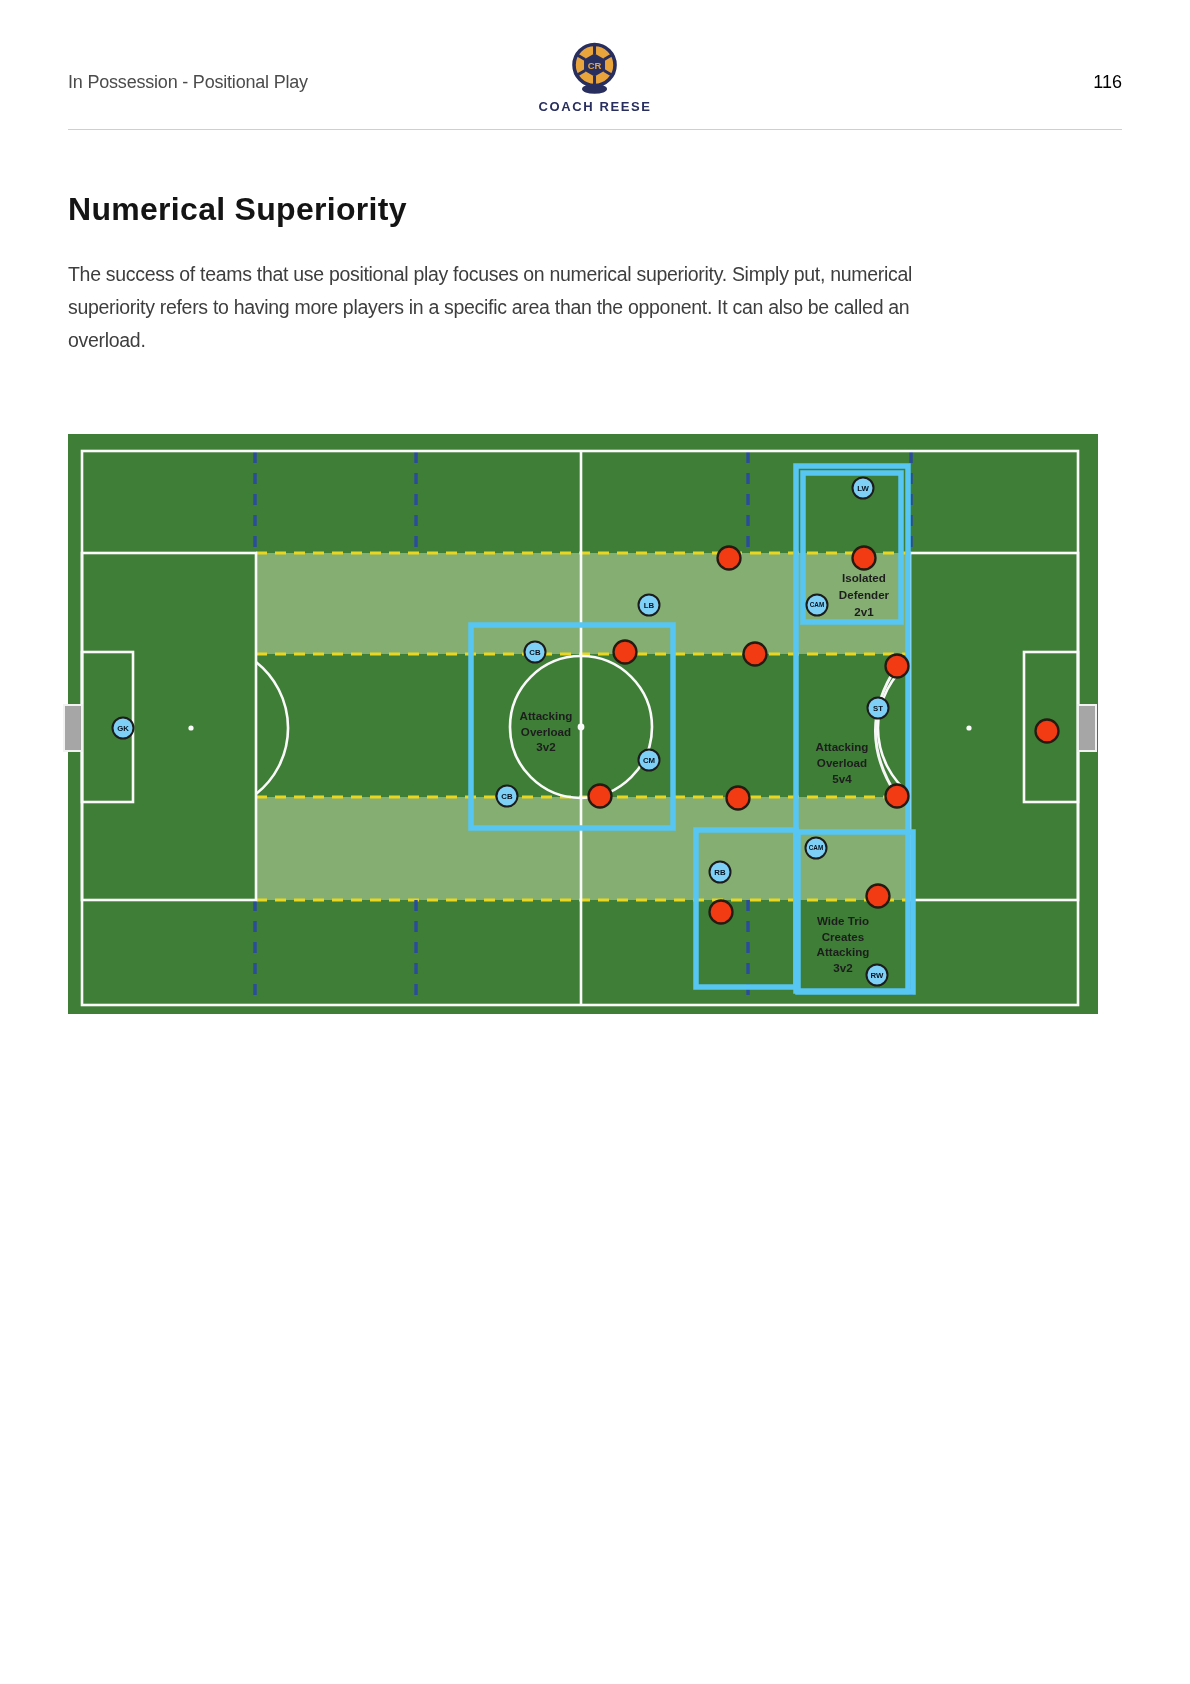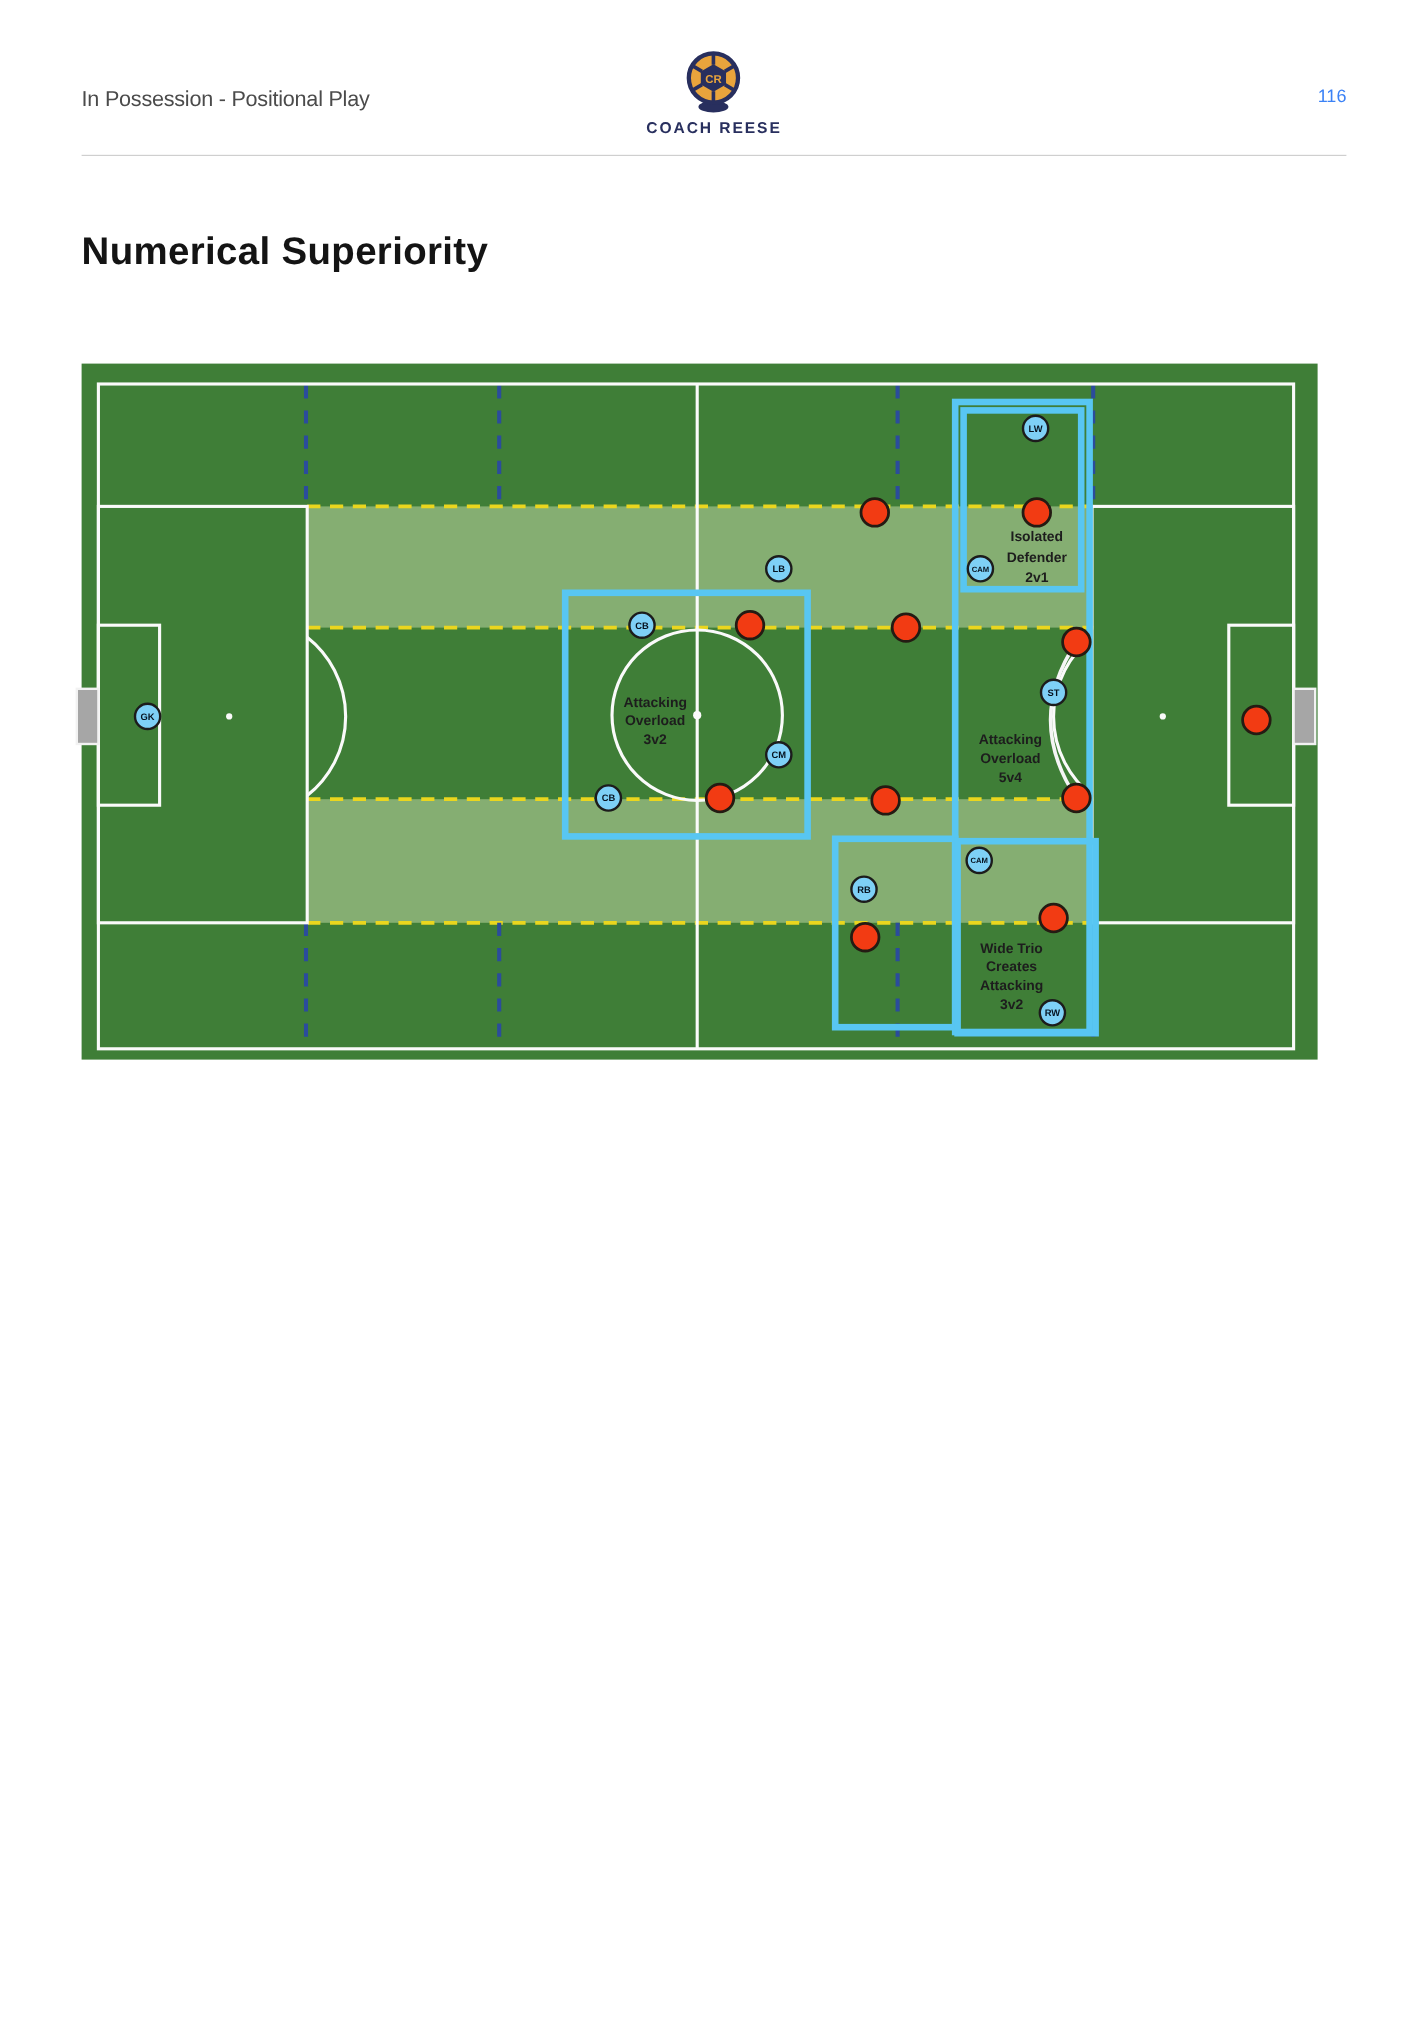--- a/index.html
+++ b/index.html
@@ -2,21 +2,21 @@
 <html style="--pitch-green: #3f7e37; --band-green: #85ae72; --line-white: #fafafa; --zone-cyan: #58c6f2; --dash-yellow: #ead61e; --dash-blue: #2b4c9c; --ball-red: #f23b13; --chip-blue: #7ed0f6;"><head>
 <meta charset="utf-8">
 <style>
   html,body{margin:0;padding:0;background:#ffffff;}
   body{width:1190px;min-height:1684px;font-family:"Liberation Sans",sans-serif;-webkit-font-smoothing:antialiased;}
   .page{width:1190px;box-sizing:border-box;padding:0 68px;position:relative;}
 
   
   .hdr{position:relative;height:129px;border-bottom:1px solid #cfcfcf;}
   .hdr-left{position:absolute;left:0;top:72px;font-size:18px;font-weight:400;color:#4b4b4b;letter-spacing:-0.2px;}
-  .hdr-right{position:absolute;right:0;top:72px;font-size:15px;color:#3b82f6;}
+  .hdr-right{position:absolute;right:0;top:72px;font-size:18px;color:#000000;}
   .logo{position:absolute;left:50%;top:40px;transform:translateX(-50%);text-align:center;line-height:0;}
   .logo-brand{margin-top:1px;font-size:13px;font-weight:700;color:#282f5e;letter-spacing:1.6px;line-height:12px;}
 
   
   h1.title{margin:62px 0 0 0;font-size:32px;line-height:34px;font-weight:700;color:#141414;letter-spacing:0.3px;}
   p.body-par{margin:32px 0 0 0;max-width:910px;font-size:19.5px;line-height:33px;color:#3e3e3e;letter-spacing:-0.3px;}
   p.body-par + p.body-par{margin-top:34px;}
 
   
   .pitch-wrap{margin-top:77px;width:1030px;}
@@ -57,20 +57,21 @@
         <text x="55" y="28.8" text-anchor="middle" font-family="Liberation Sans, sans-serif" font-size="9.5" font-weight="700" fill="#e9a43c">CR</text>
       </svg>
       <div class="logo-brand">COACH REESE</div>
     </div>
 
     <div class="hdr-right">116</div>
   </header>
 
   <main>
     <h1 class="title">Numerical Superiority</h1>
+    <p class="body-par">The success of teams that use positional play focuses on numerical superiority. Simply put, numerical superiority refers to having more players in a specific area than the opponent. It can also be called an overload.</p>
 
     <div class="pitch-wrap">
       <svg class="pitch" width="1030" height="580" viewBox="0 0 1030 580">
 
         <rect x="0" y="0" width="1030" height="580" fill="var(--pitch-green,#3f7e37)"></rect>
 
         <rect x="188" y="119" width="655" height="101" fill="var(--band-green,#85ae72)"></rect>
         <rect x="188" y="363" width="655" height="103" fill="var(--band-green,#85ae72)"></rect>
 
         <g>

